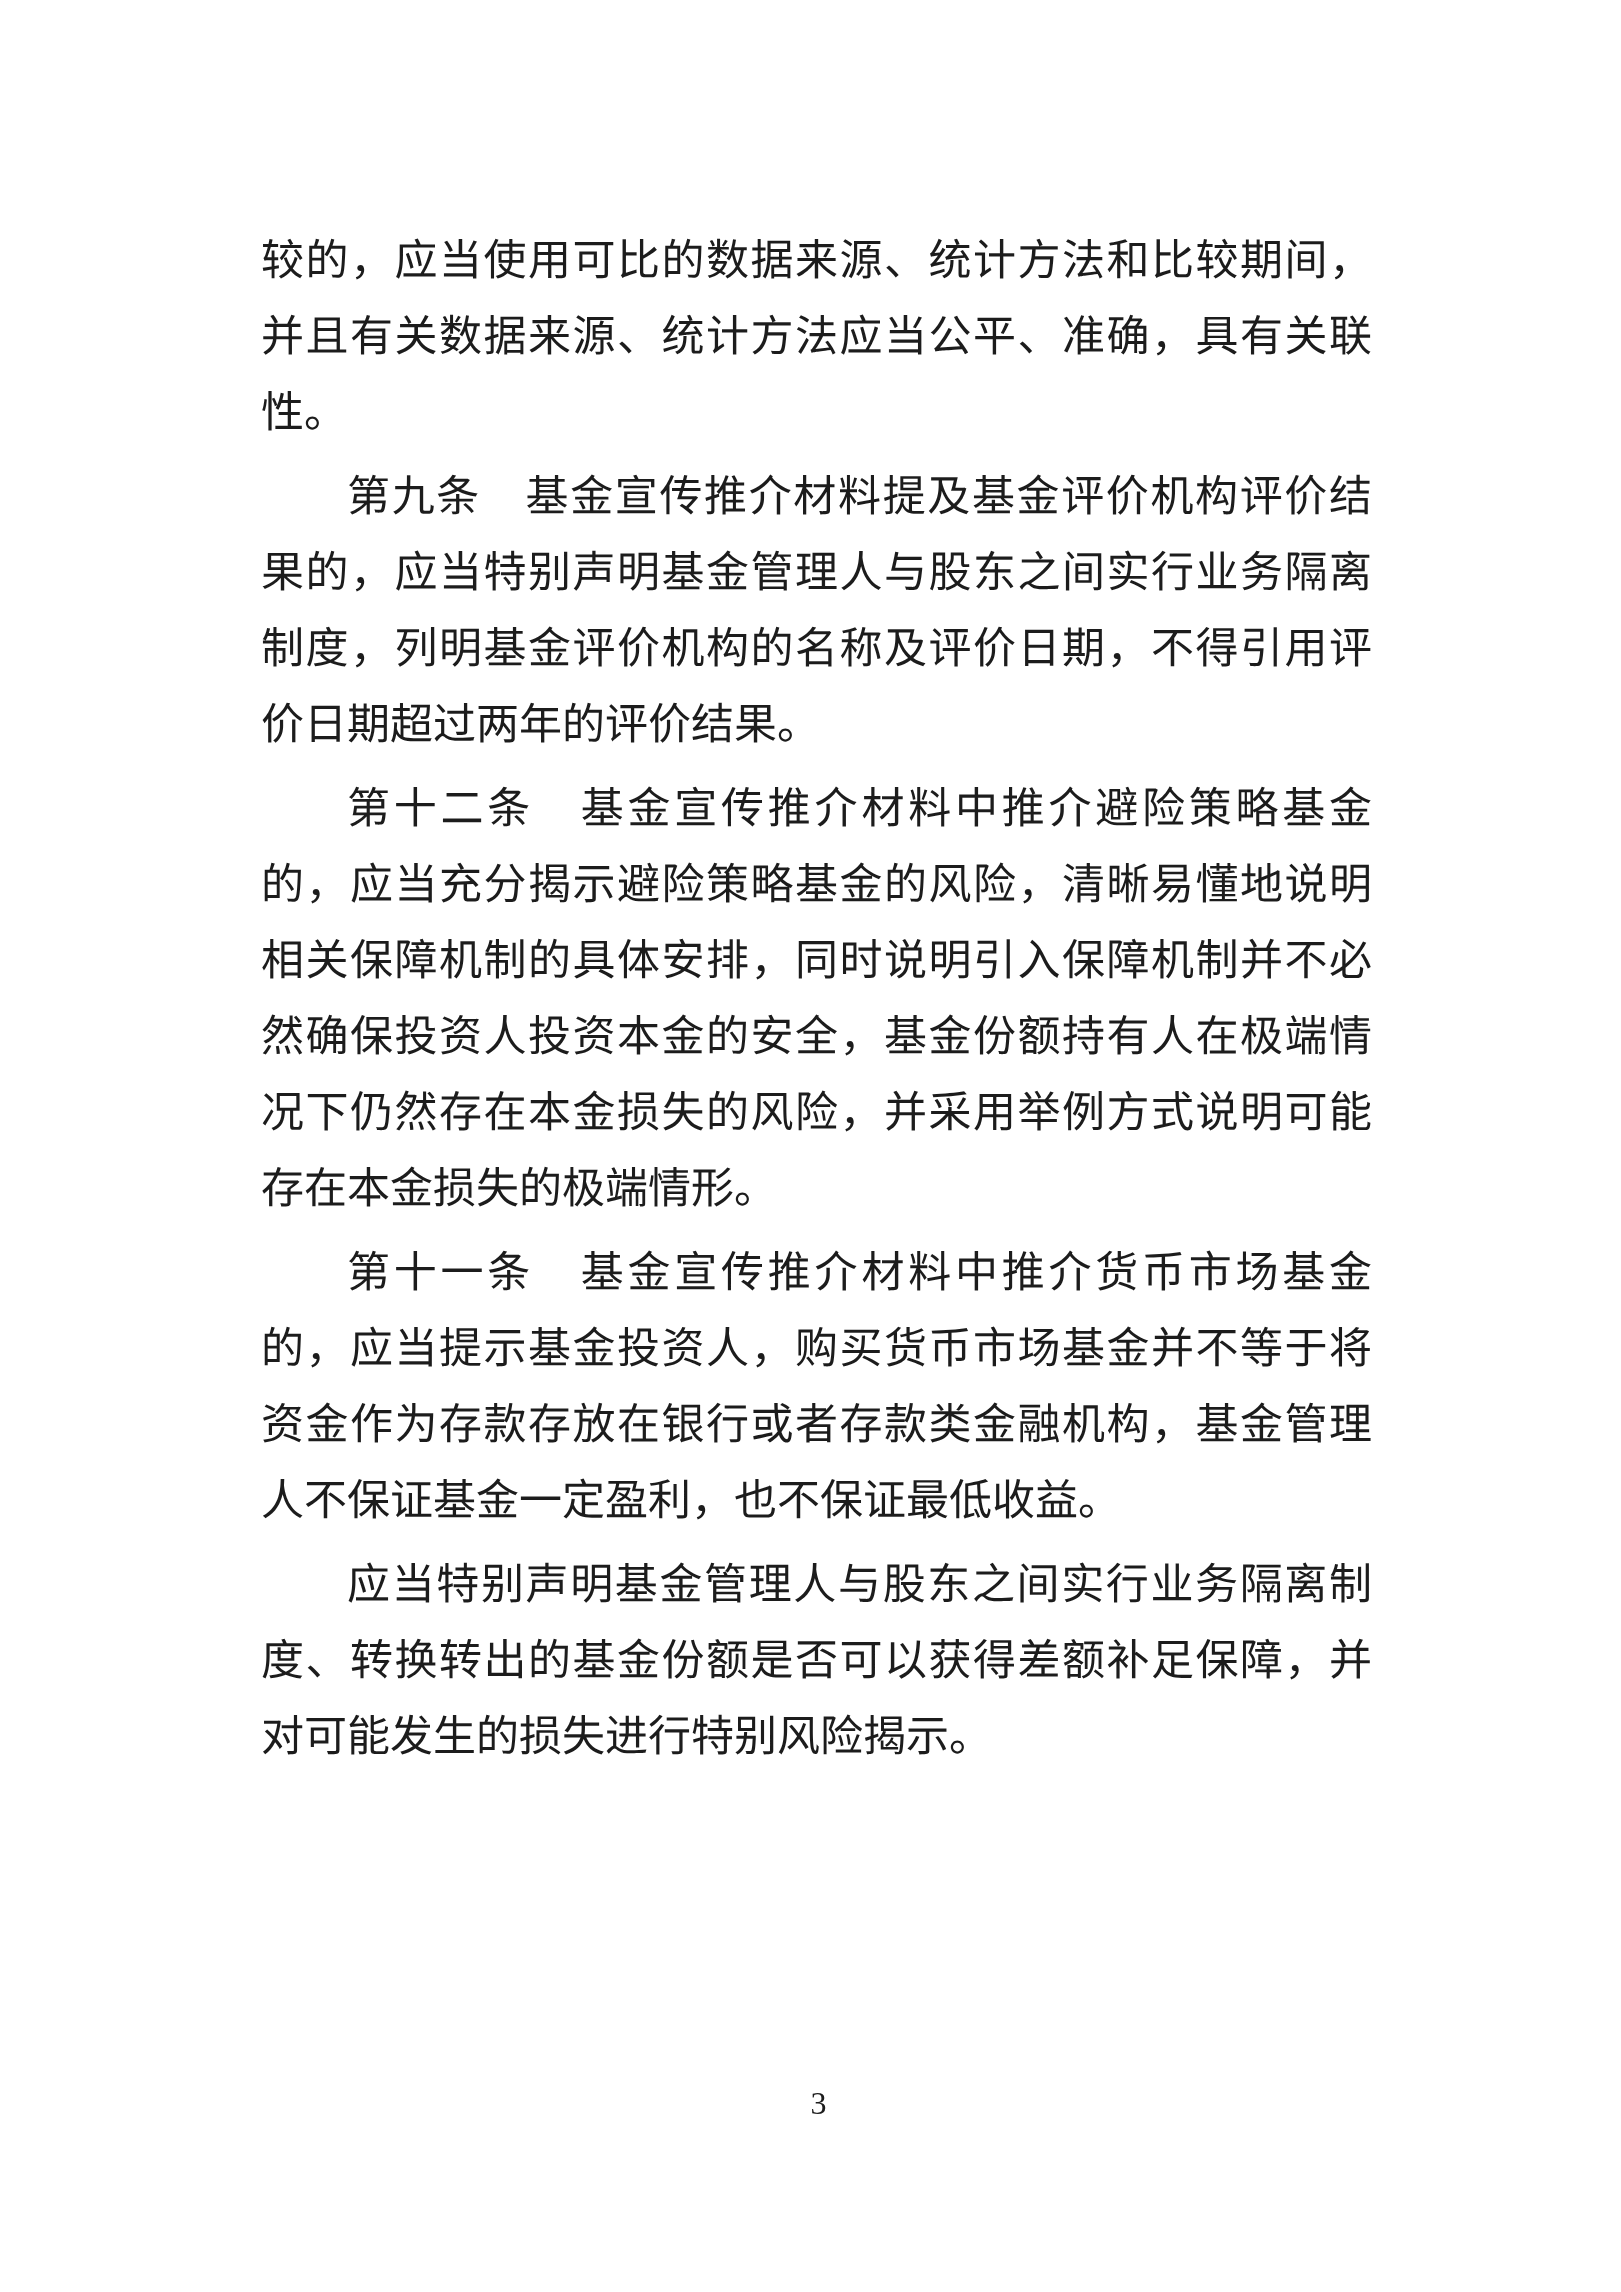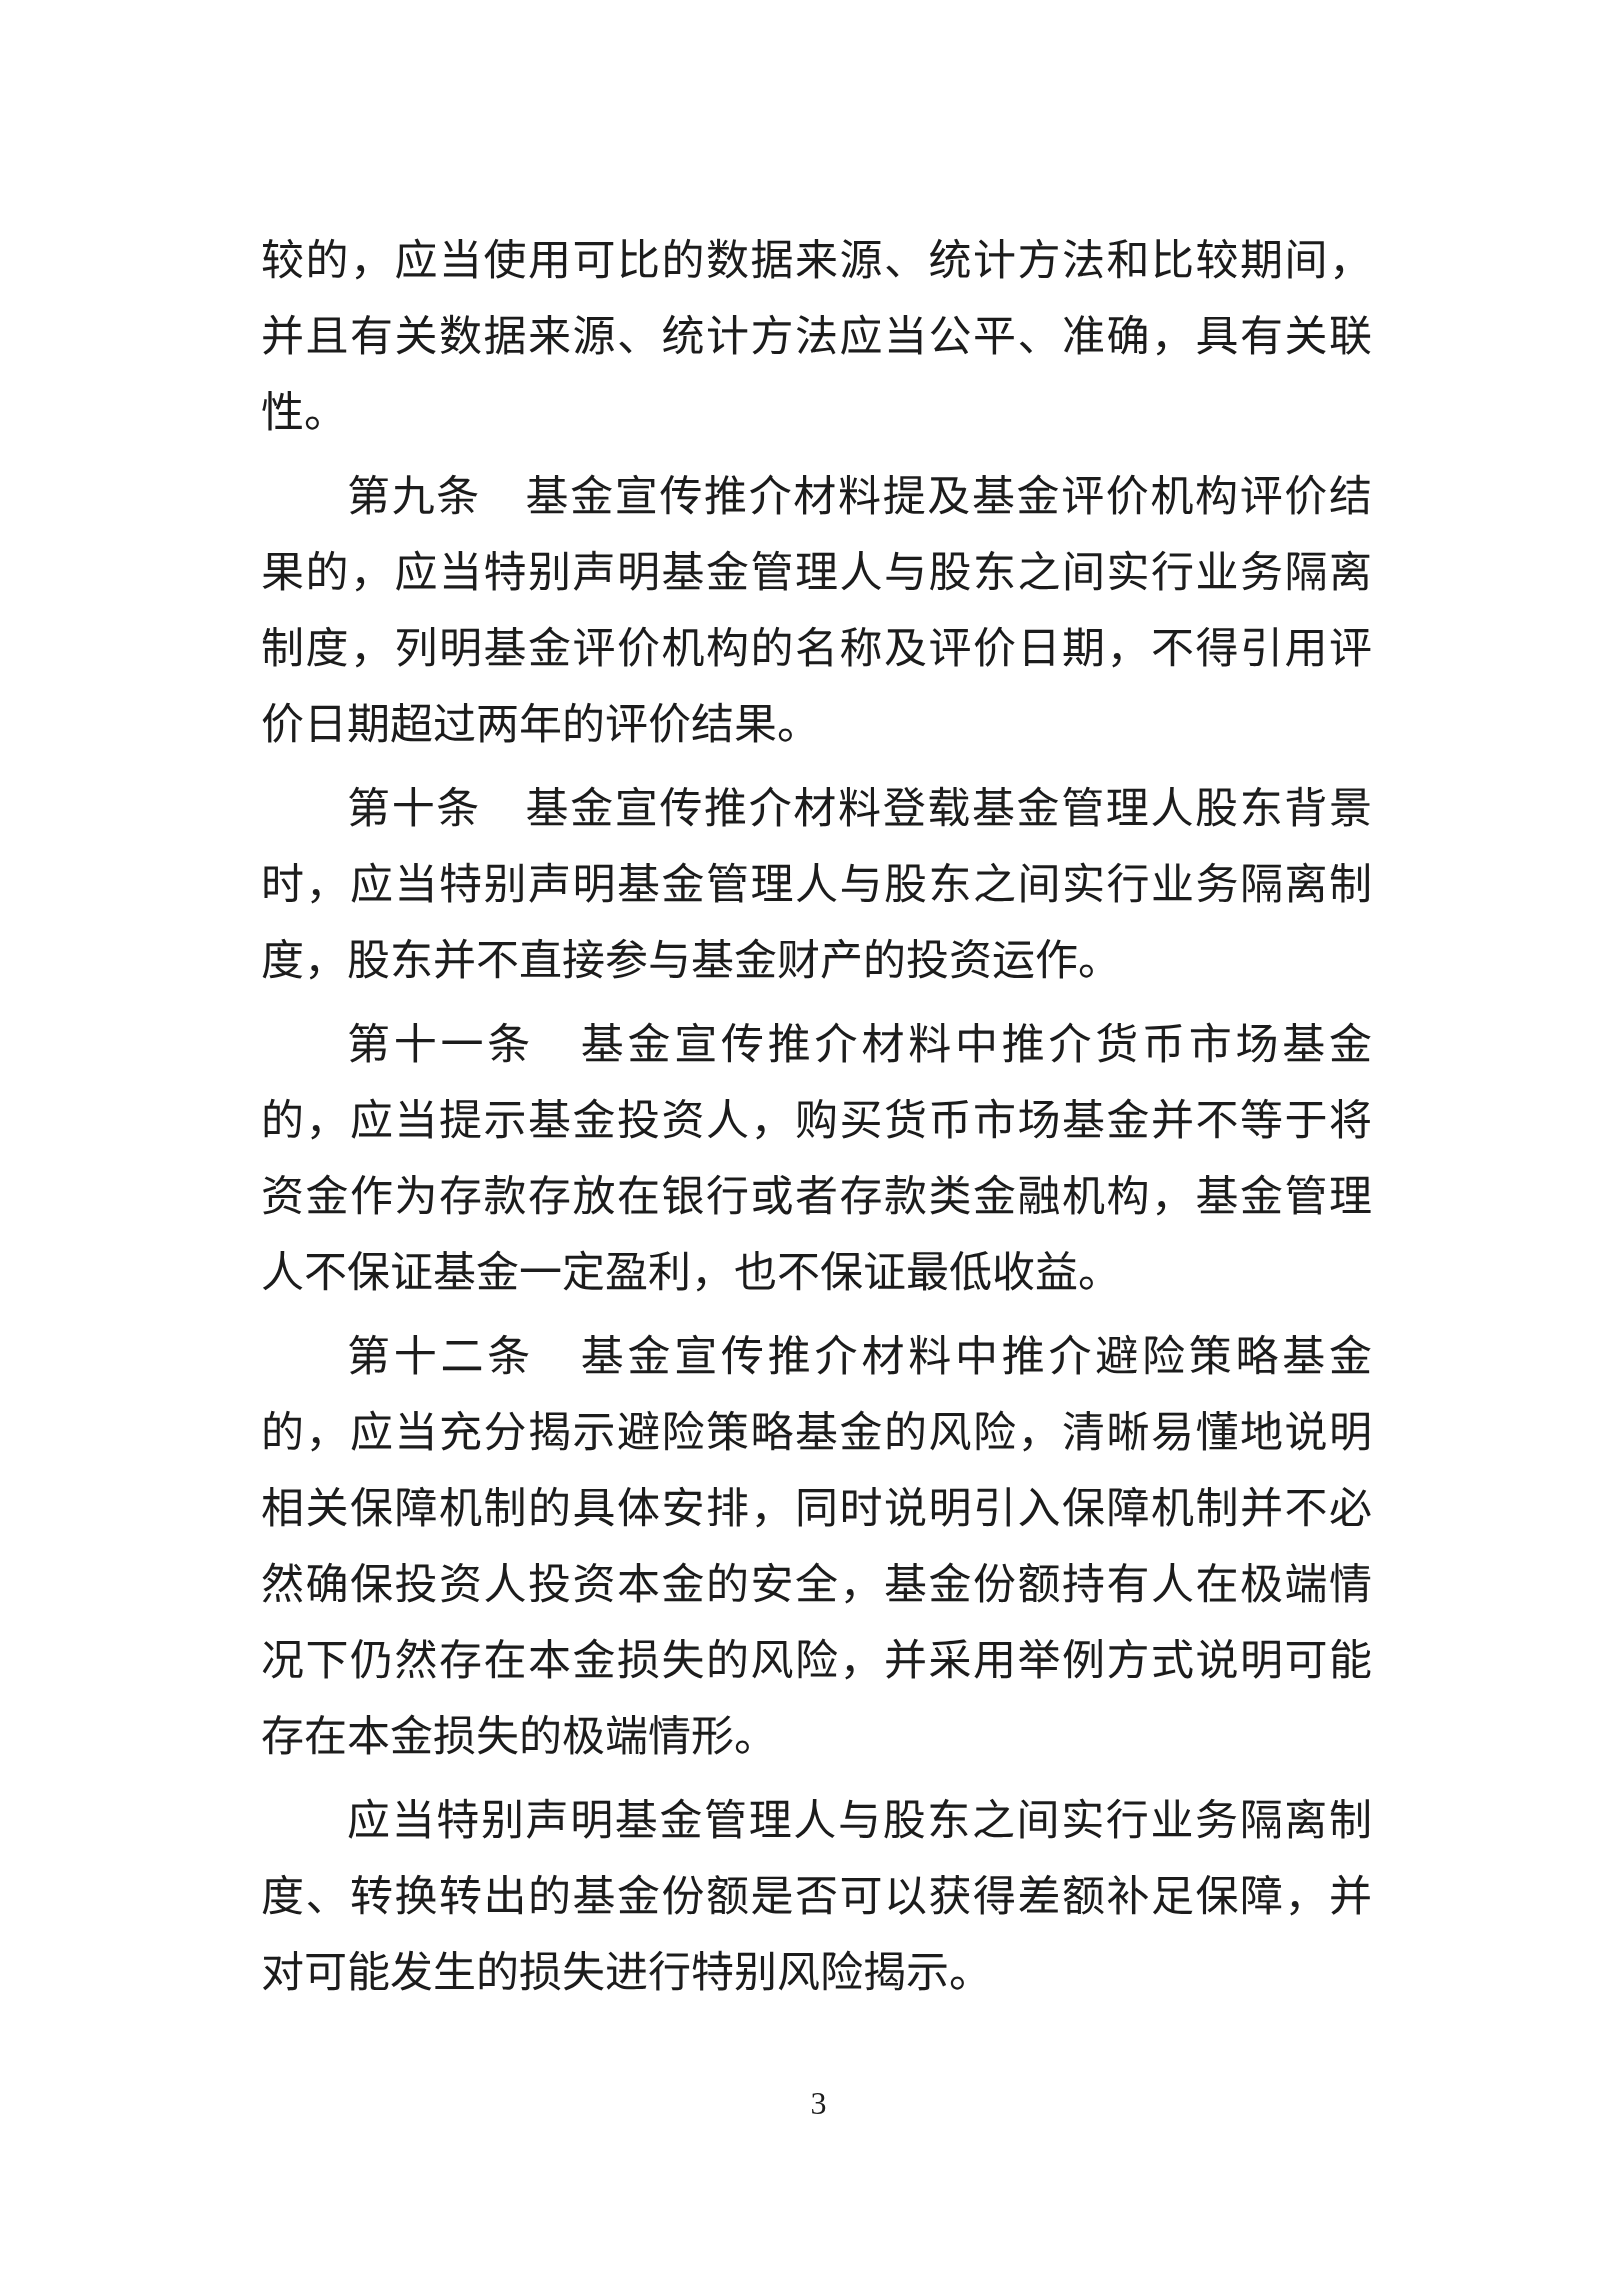--- a/index.html
+++ b/index.html
@@ -51,22 +51,21 @@
   }
 </style>
 </head>
 <body>
 
 <div class="page">
 
   <div class="text-block">
     <p class="flush">较的，应当使用可比的数据来源、统计方法和比较期间，并且有关数据来源、统计方法应当公平、准确，具有关联性。</p>
     <p class="indent">第九条　基金宣传推介材料提及基金评价机构评价结果的，应当特别声明基金管理人与股东之间实行业务隔离制度，列明基金评价机构的名称及评价日期，不得引用评价日期超过两年的评价结果。</p>
-    <p class="indent">第十条　基金宣传推介材料登载基金管理人股东背景时，应当特别声明基金管理人与股东之间实行业务隔离制度，股东并不直接参与基金财产的投资运作。</p>
+    <p class="indent">第十二条　基金宣传推介材料中推介避险策略基金的，应当充分揭示避险策略基金的风险，清晰易懂地说明相关保障机制的具体安排，同时说明引入保障机制并不必然确保投资人投资本金的安全，基金份额持有人在极端情况下仍然存在本金损失的风险，并采用举例方式说明可能存在本金损失的极端情形。</p>
     <p class="indent">第十一条　基金宣传推介材料中推介货币市场基金的，应当提示基金投资人，购买货币市场基金并不等于将资金作为存款存放在银行或者存款类金融机构，基金管理人不保证基金一定盈利，也不保证最低收益。</p>
-    <p class="indent">第十二条　基金宣传推介材料中推介避险策略基金的，应当充分揭示避险策略基金的风险，清晰易懂地说明相关保障机制的具体安排，同时说明引入保障机制并不必然确保投资人投资本金的安全，基金份额持有人在极端情况下仍然存在本金损失的风险，并采用举例方式说明可能存在本金损失的极端情形。</p>
     <p class="indent">应当特别声明基金管理人与股东之间实行业务隔离制度、转换转出的基金份额是否可以获得差额补足保障，并对可能发生的损失进行特别风险揭示。</p>
   </div>
 
   <div class="page-number">3</div>
 
 </div>
 
 
 </body></html>

